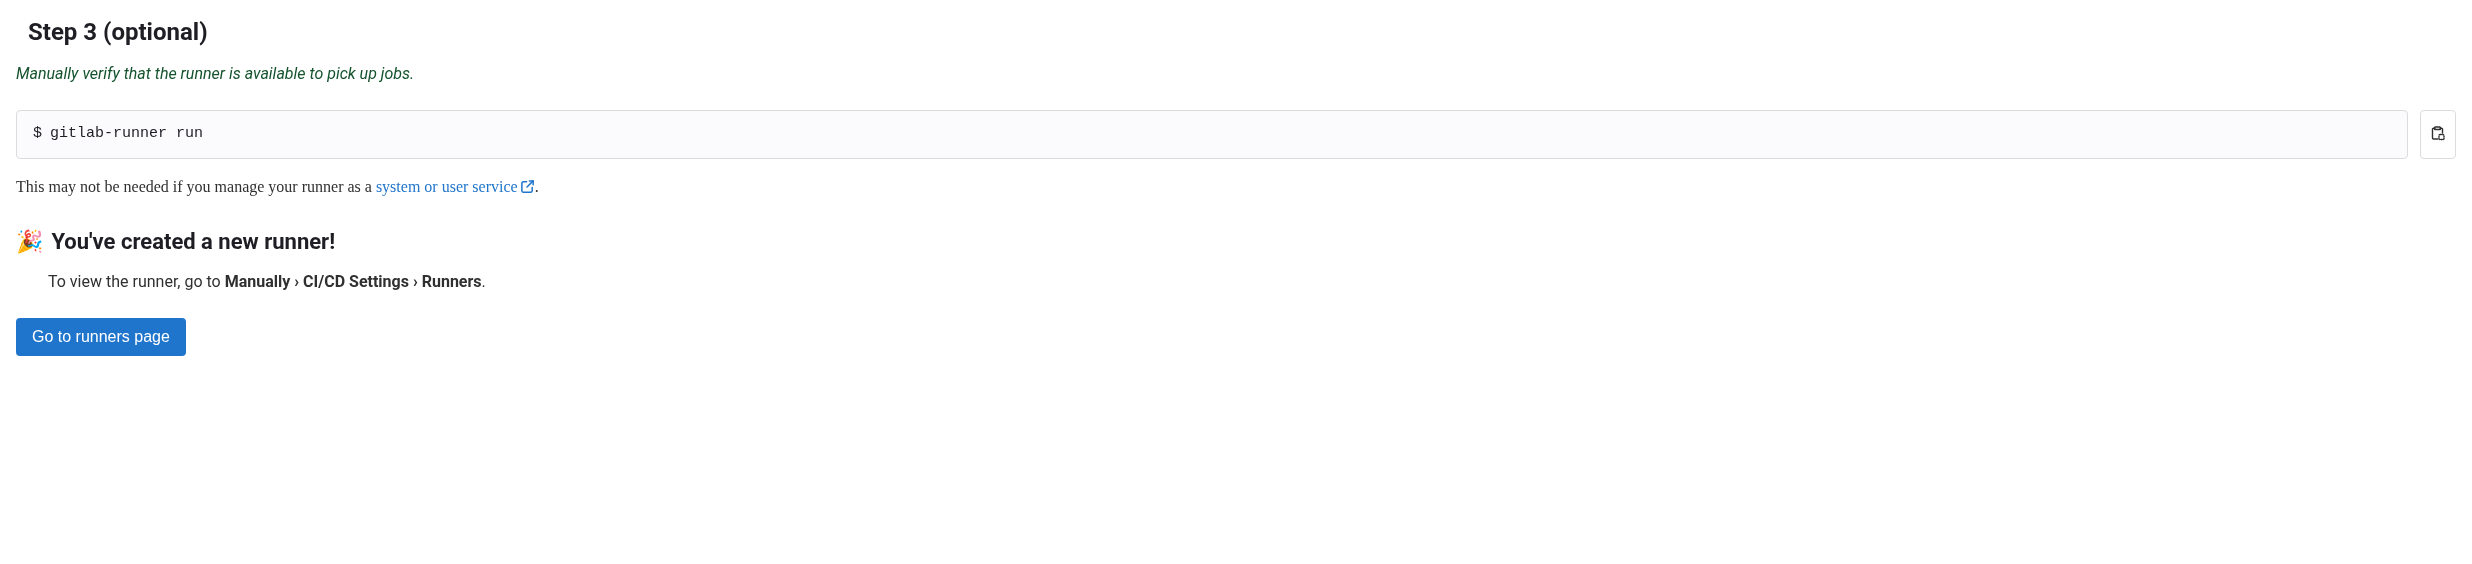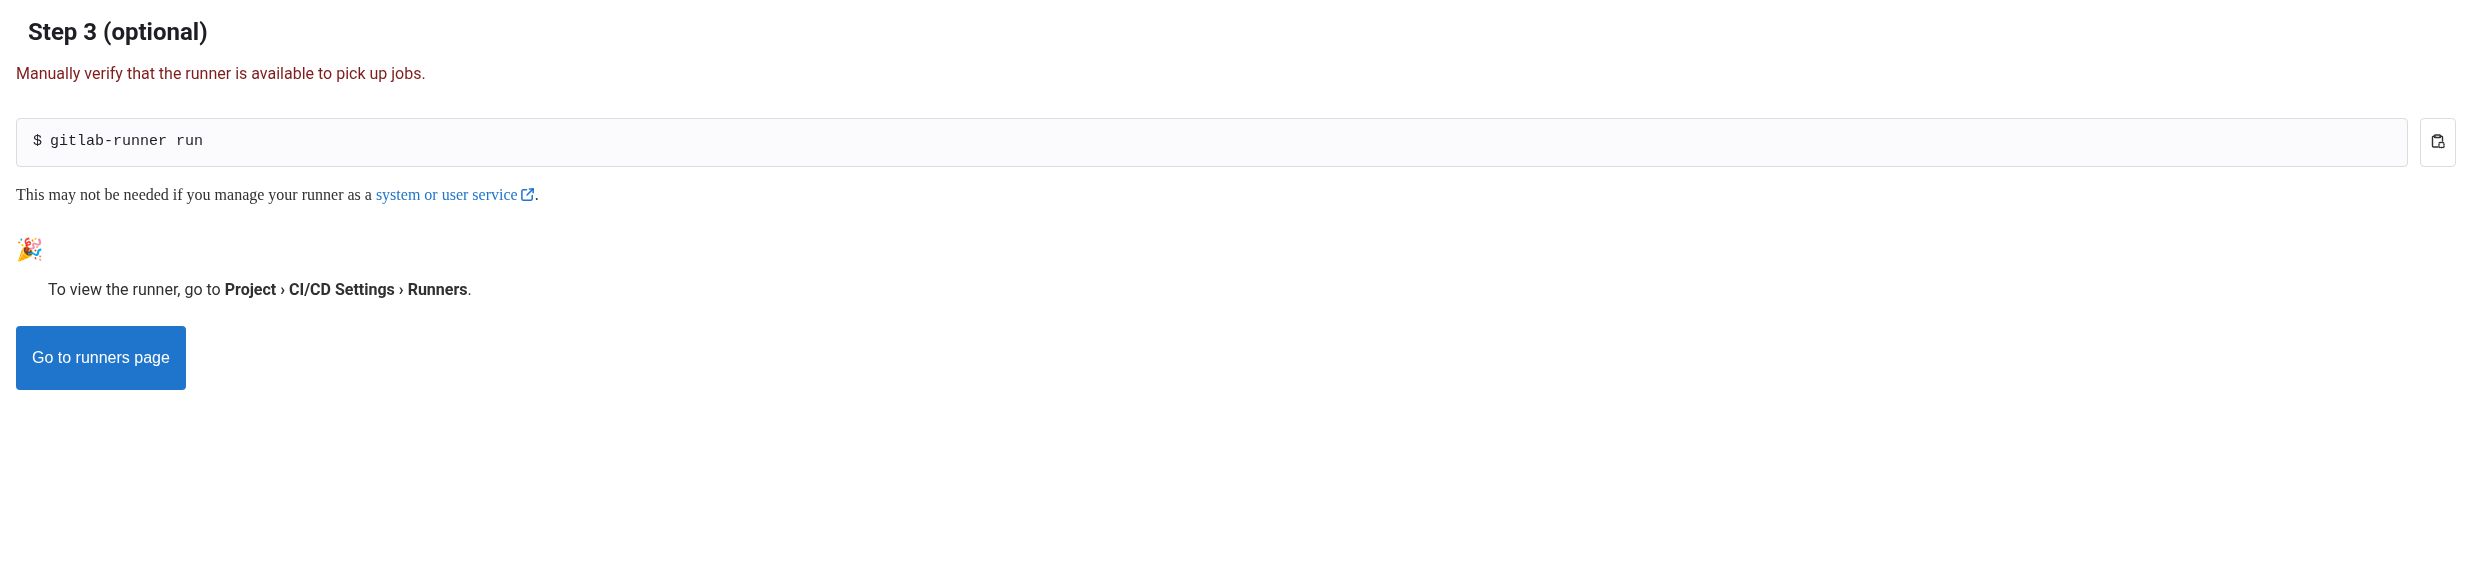--- a/index.html
+++ b/index.html
@@ -16,22 +16,23 @@
     }
     .step-heading {
       font-size: 24px;
       font-weight: 700;
       color: #1f1e24;
       margin-bottom: 12px;
       margin-left: 12px;
     }
     .step-description {
       font-size: 16px;
-      color: #7f1d1d;
-      margin-bottom: 32px;
+      color: #14532d;
+      margin-bottom: 24px;
+      font-style: italic;
     }
     .code-row {
       display: flex;
       align-items: stretch;
       gap: 12px;
       margin-bottom: 16px;
     }
     .code-block {
       flex: 1;
       background: #fbfafd;
@@ -92,21 +93,21 @@
       margin-bottom: 24px;
     }
     .bold {
       font-weight: 700;
     }
     .primary-btn {
       display: inline-block;
       background: #1f75cb;
       color: #fff;
       font-size: 16px;
-      padding: 23px 16px;
+      padding: 10px 16px;
       border: none;
       border-radius: 4px;
       cursor: pointer;
       text-decoration: none;
     }
   </style>
 </head>
 <body>
 
 
@@ -135,22 +136,23 @@
 <p class="note-text">
   <span>This may not be needed if you manage your runner as a </span><a href="#" class="link"><span>system or user service</span><span class="external-icon"><svg width="15" height="15" viewBox="0 0 16 16" fill="none" stroke="#1f75cb" stroke-width="1.6" stroke-linecap="round" stroke-linejoin="round">
           <path d="M7 3H3.5A1.5 1.5 0 0 0 2 4.5v8A1.5 1.5 0 0 0 3.5 14h8a1.5 1.5 0 0 0 1.5-1.5V9"></path>
           <path d="M10 2h4v4"></path>
           <path d="M14 2 7.5 8.5"></path>
         </svg></span></a><span>.</span>
 </p>
 
 <div class="success-heading">
   <span class="emoji">🎉</span>
+  <span>You've created a new runner!</span>
 </div>
 
 <p class="success-description">
-  <span>To view the runner, go to </span><span class="bold">Project › CI/CD Settings › Runners</span><span>.</span>
+  <span>To view the runner, go to </span><span class="bold">Manually › CI/CD Settings › Runners</span><span>.</span>
 </p>
 
 <button class="primary-btn">Go to runners page</button>
 
 
 
 
 </body></html>

